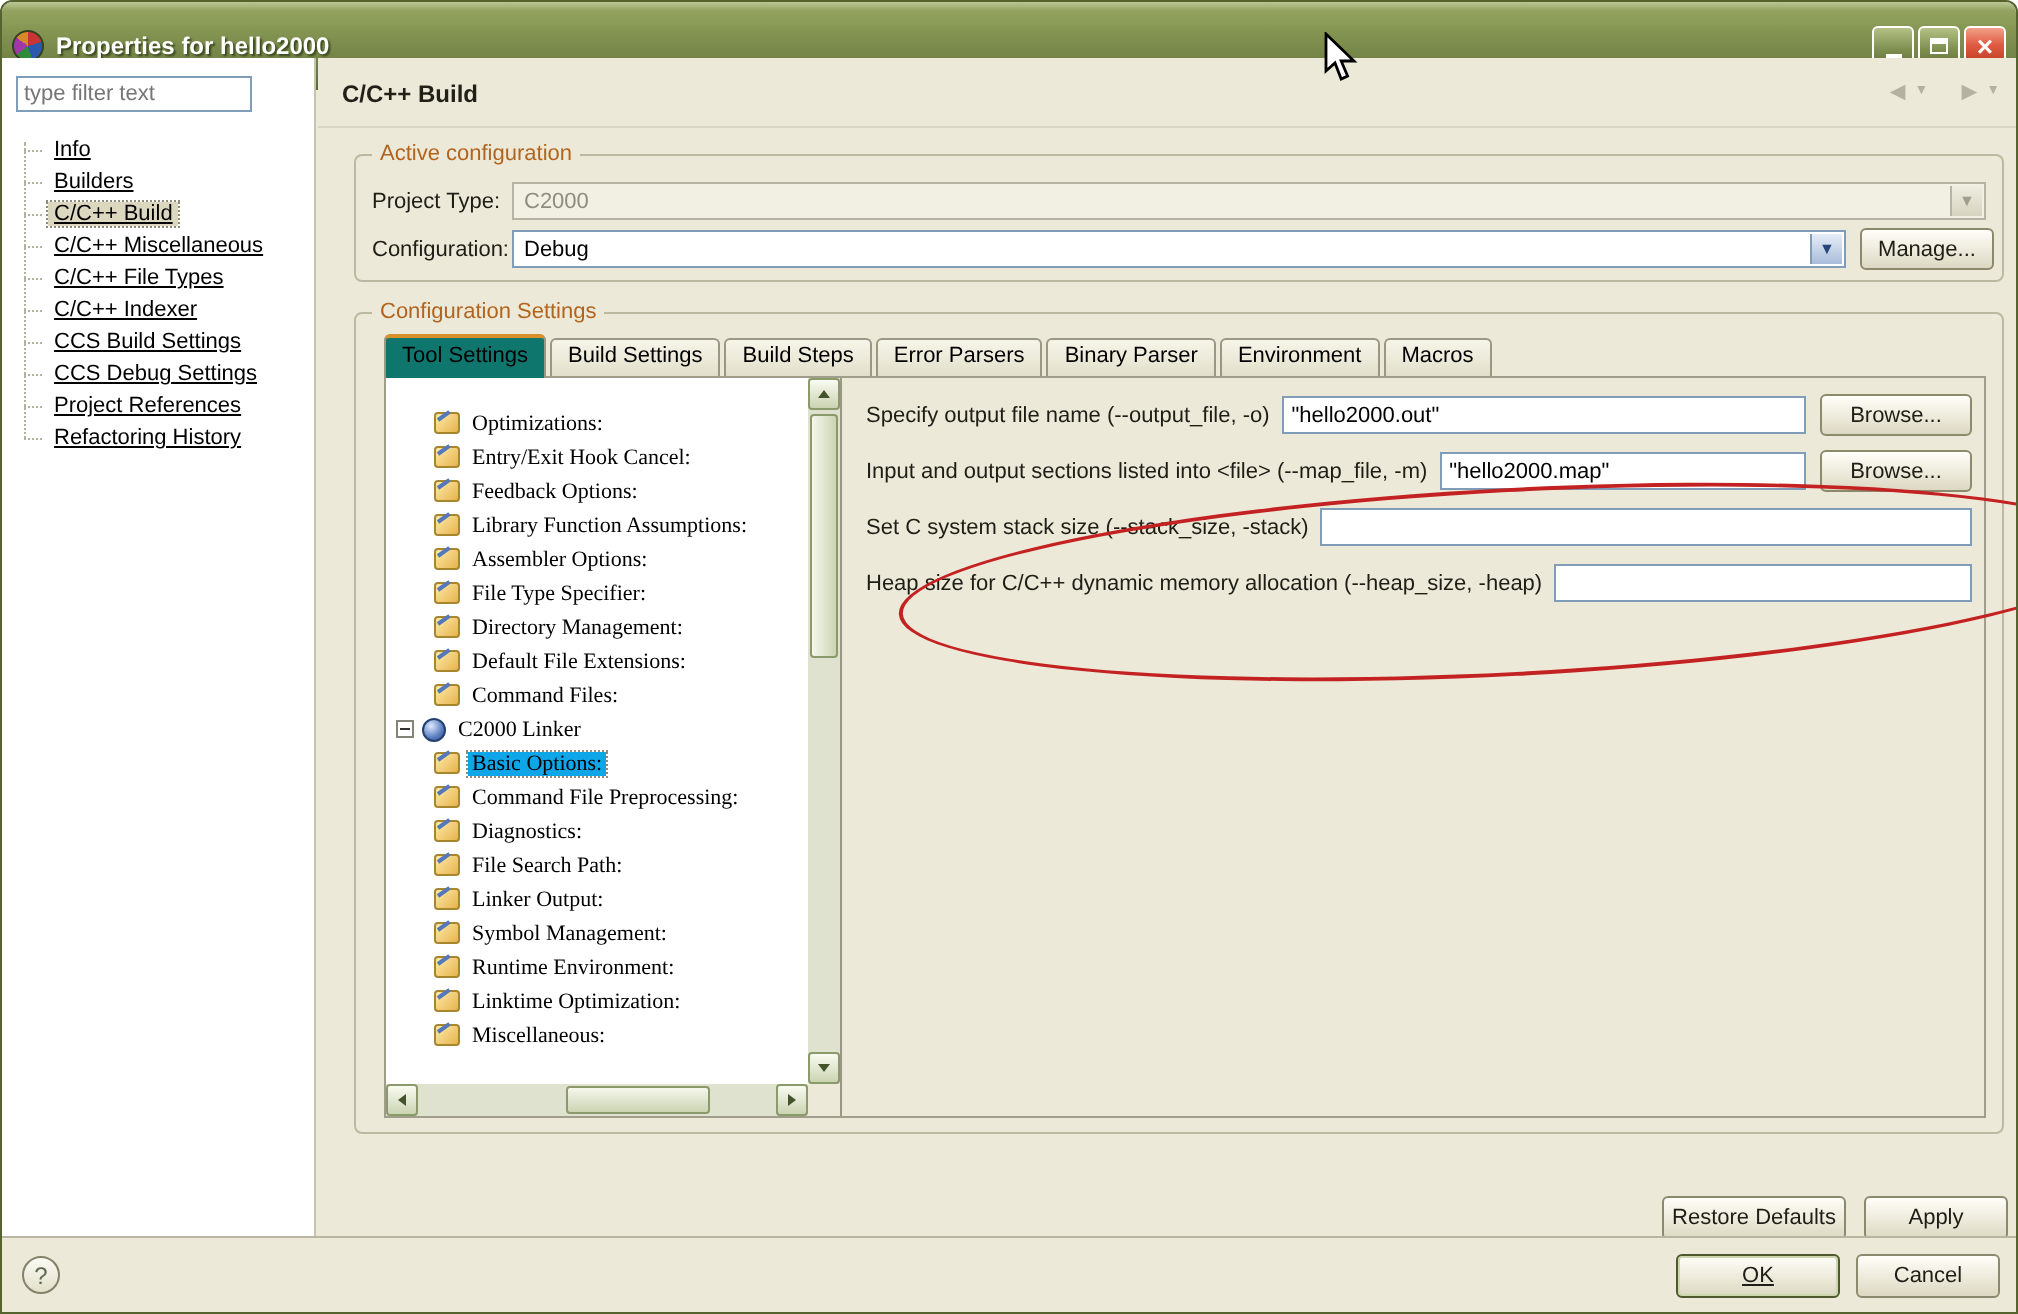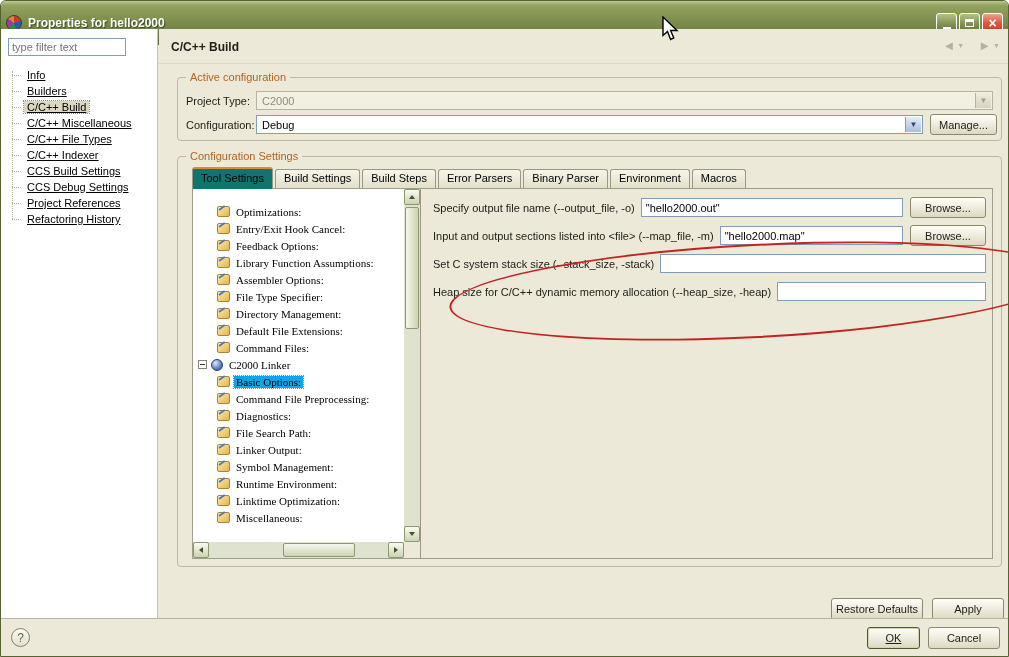--- a/index.html
+++ b/index.html
@@ -126,21 +126,21 @@
   .panel-btns { position:absolute; right:6px; top:556px; display:flex; gap:9px;margin-top:13px; }
   .restore-btn { width:92px; height:22px; }
   .apply-btn { width:72px; height:22px; }
 
   
   .footer { position:absolute; left:0; right:0; top:617px; height:40px; background:#ece9d8;
     border-top:1px solid #b8b5a0; }
   .help-btn { position:absolute; left:10px; top:9px; width:19px; height:19px; border-radius:50%;
     border:1px solid #84826a; color:#5b6750; font-size:12px; display:flex; align-items:center;
     justify-content:center; background:linear-gradient(#fbfbf3,#e3e0cb); cursor:default; }
-  .ok-btn { position:absolute; right:88px; top:8px; width:53px; height:22px;
+  .ok-btn { position:absolute; right:88px; top:8px; width:82px; height:22px;
     border:1px solid #4c5a2c; box-shadow:inset 0 0 0 1px #cdd6ae;text-decoration:underline; }
   .cancel-btn { position:absolute; right:8px; top:8px; width:72px; height:22px; }
 
   
   .annotation-ellipse { position:absolute; left:448px; top:243px; width:614px; height:94px;
     border:2px solid #c42222; border-radius:50%; transform:rotate(-3deg); pointer-events:none; z-index:40; }
   .cursor { position:absolute; left:660px; top:15px; z-index:60; pointer-events:none; }
 </style>
 </head>
 <body>

